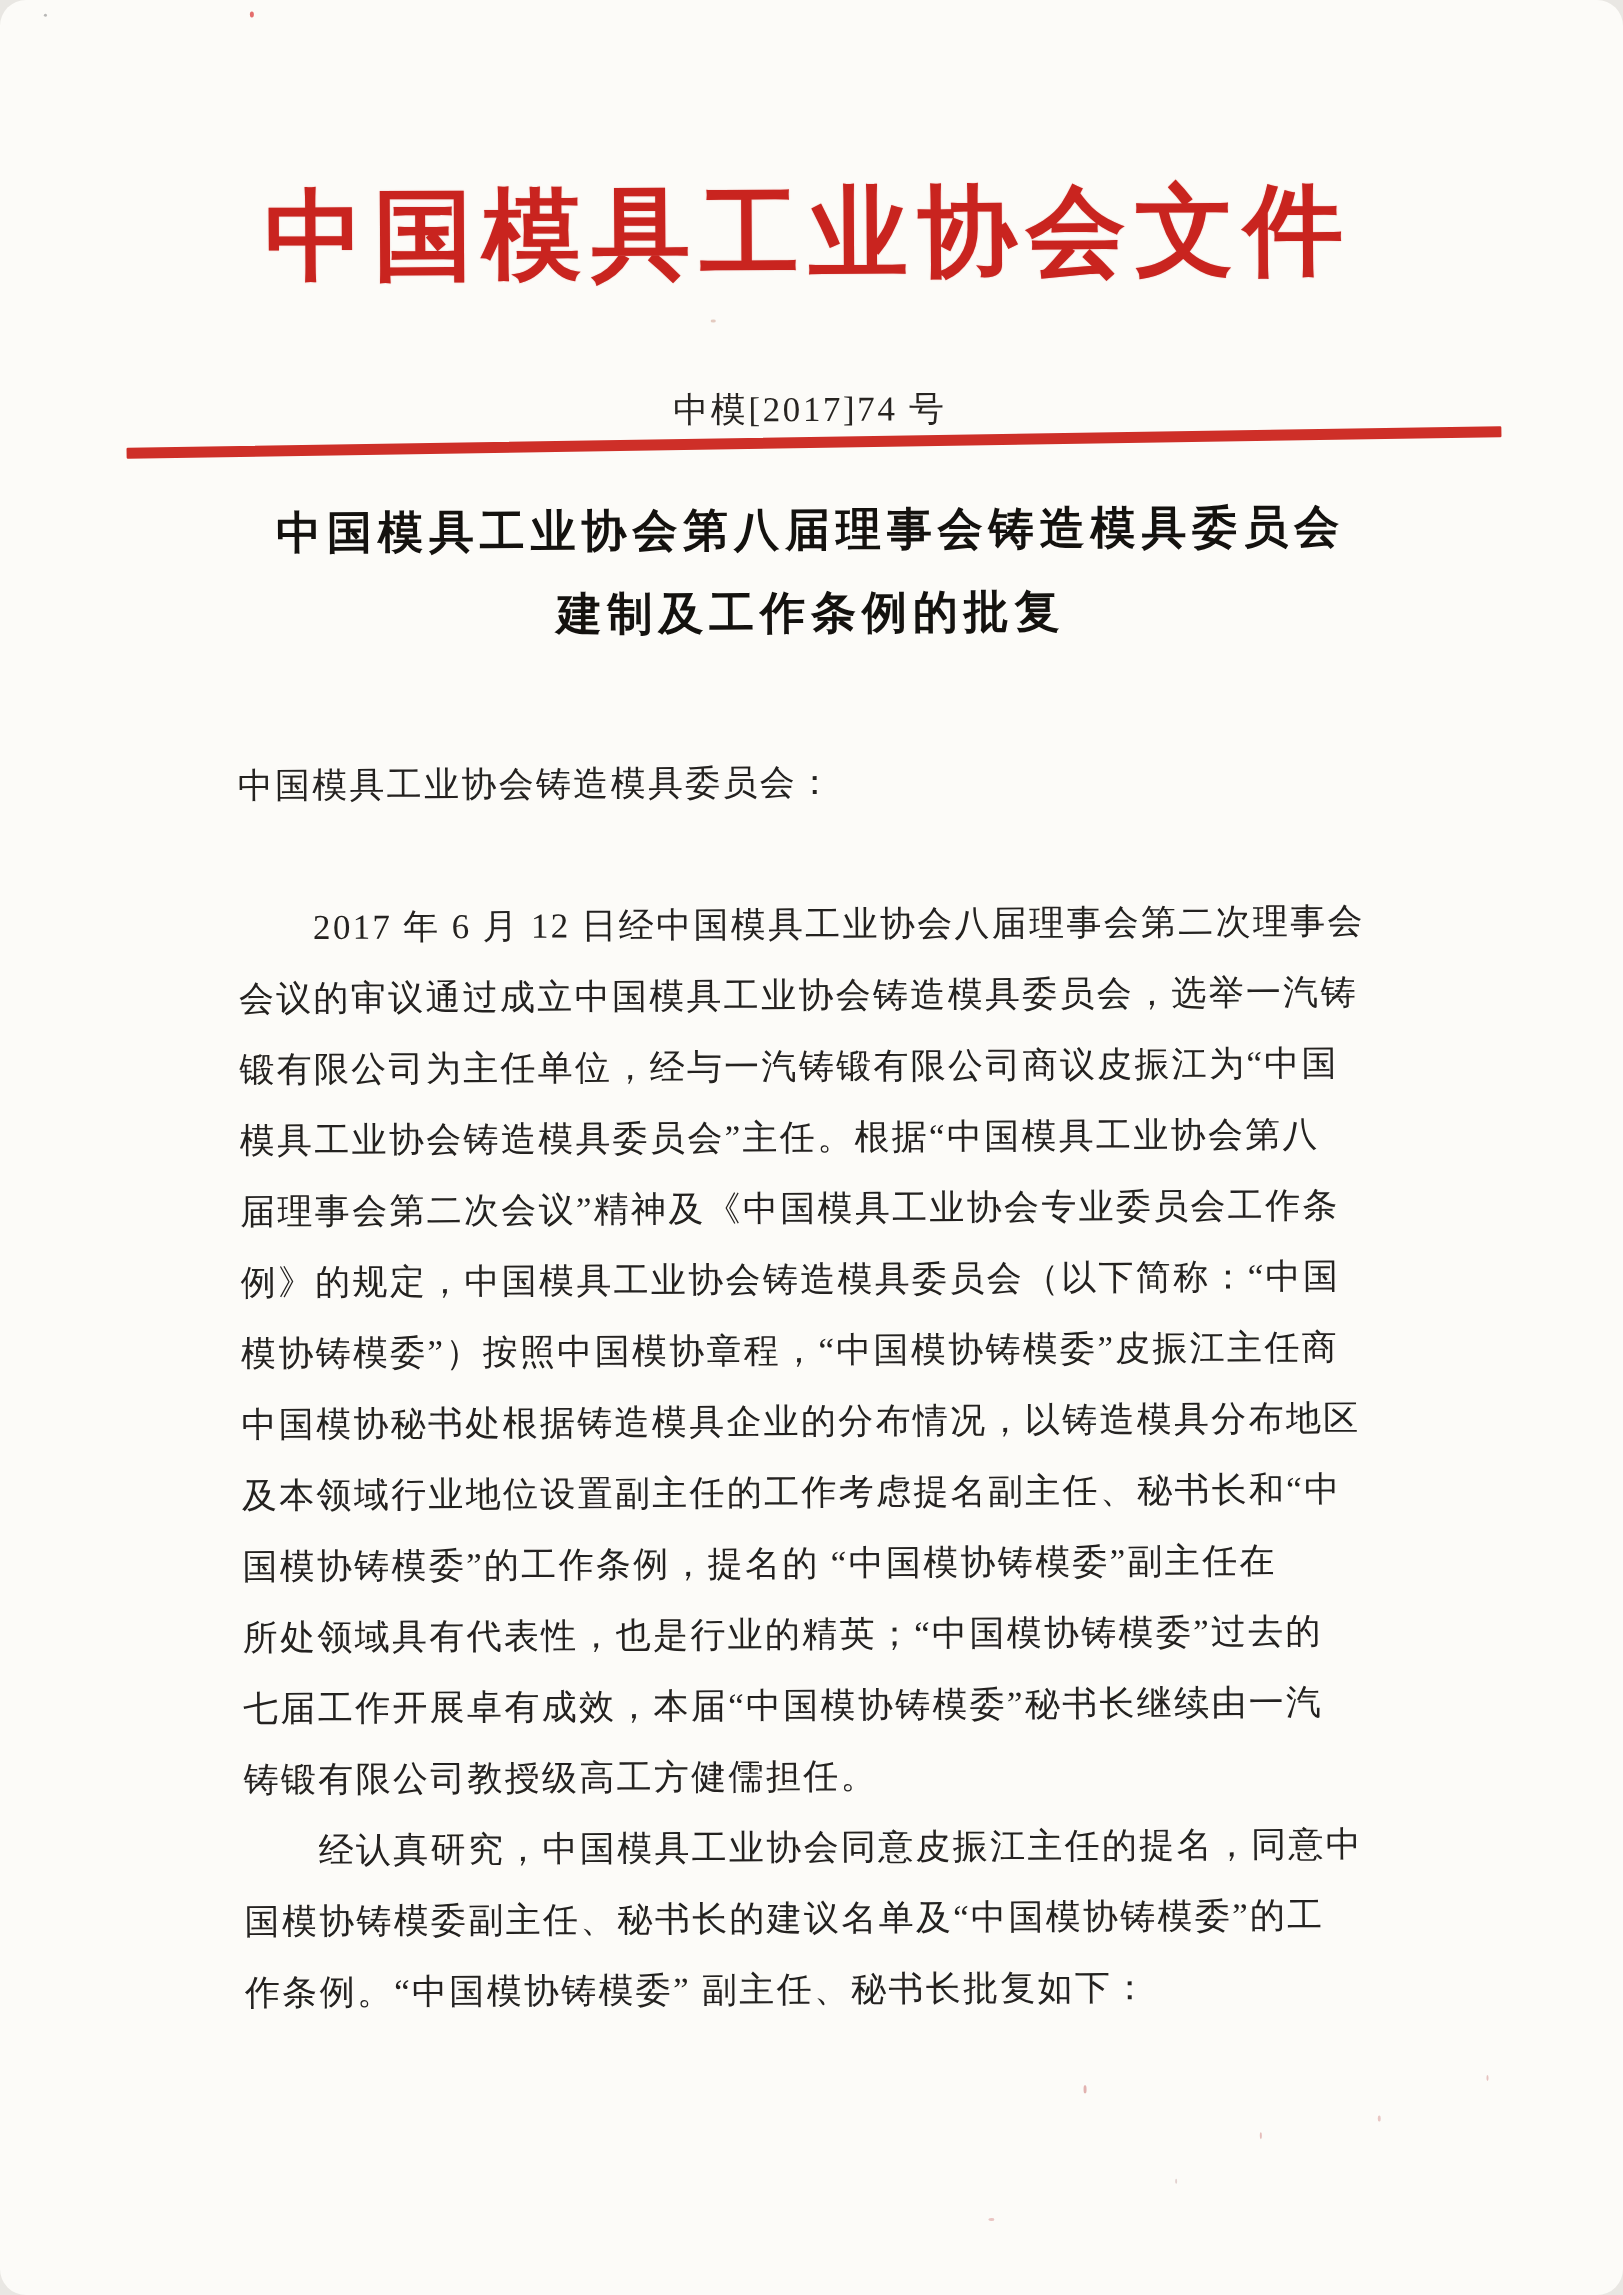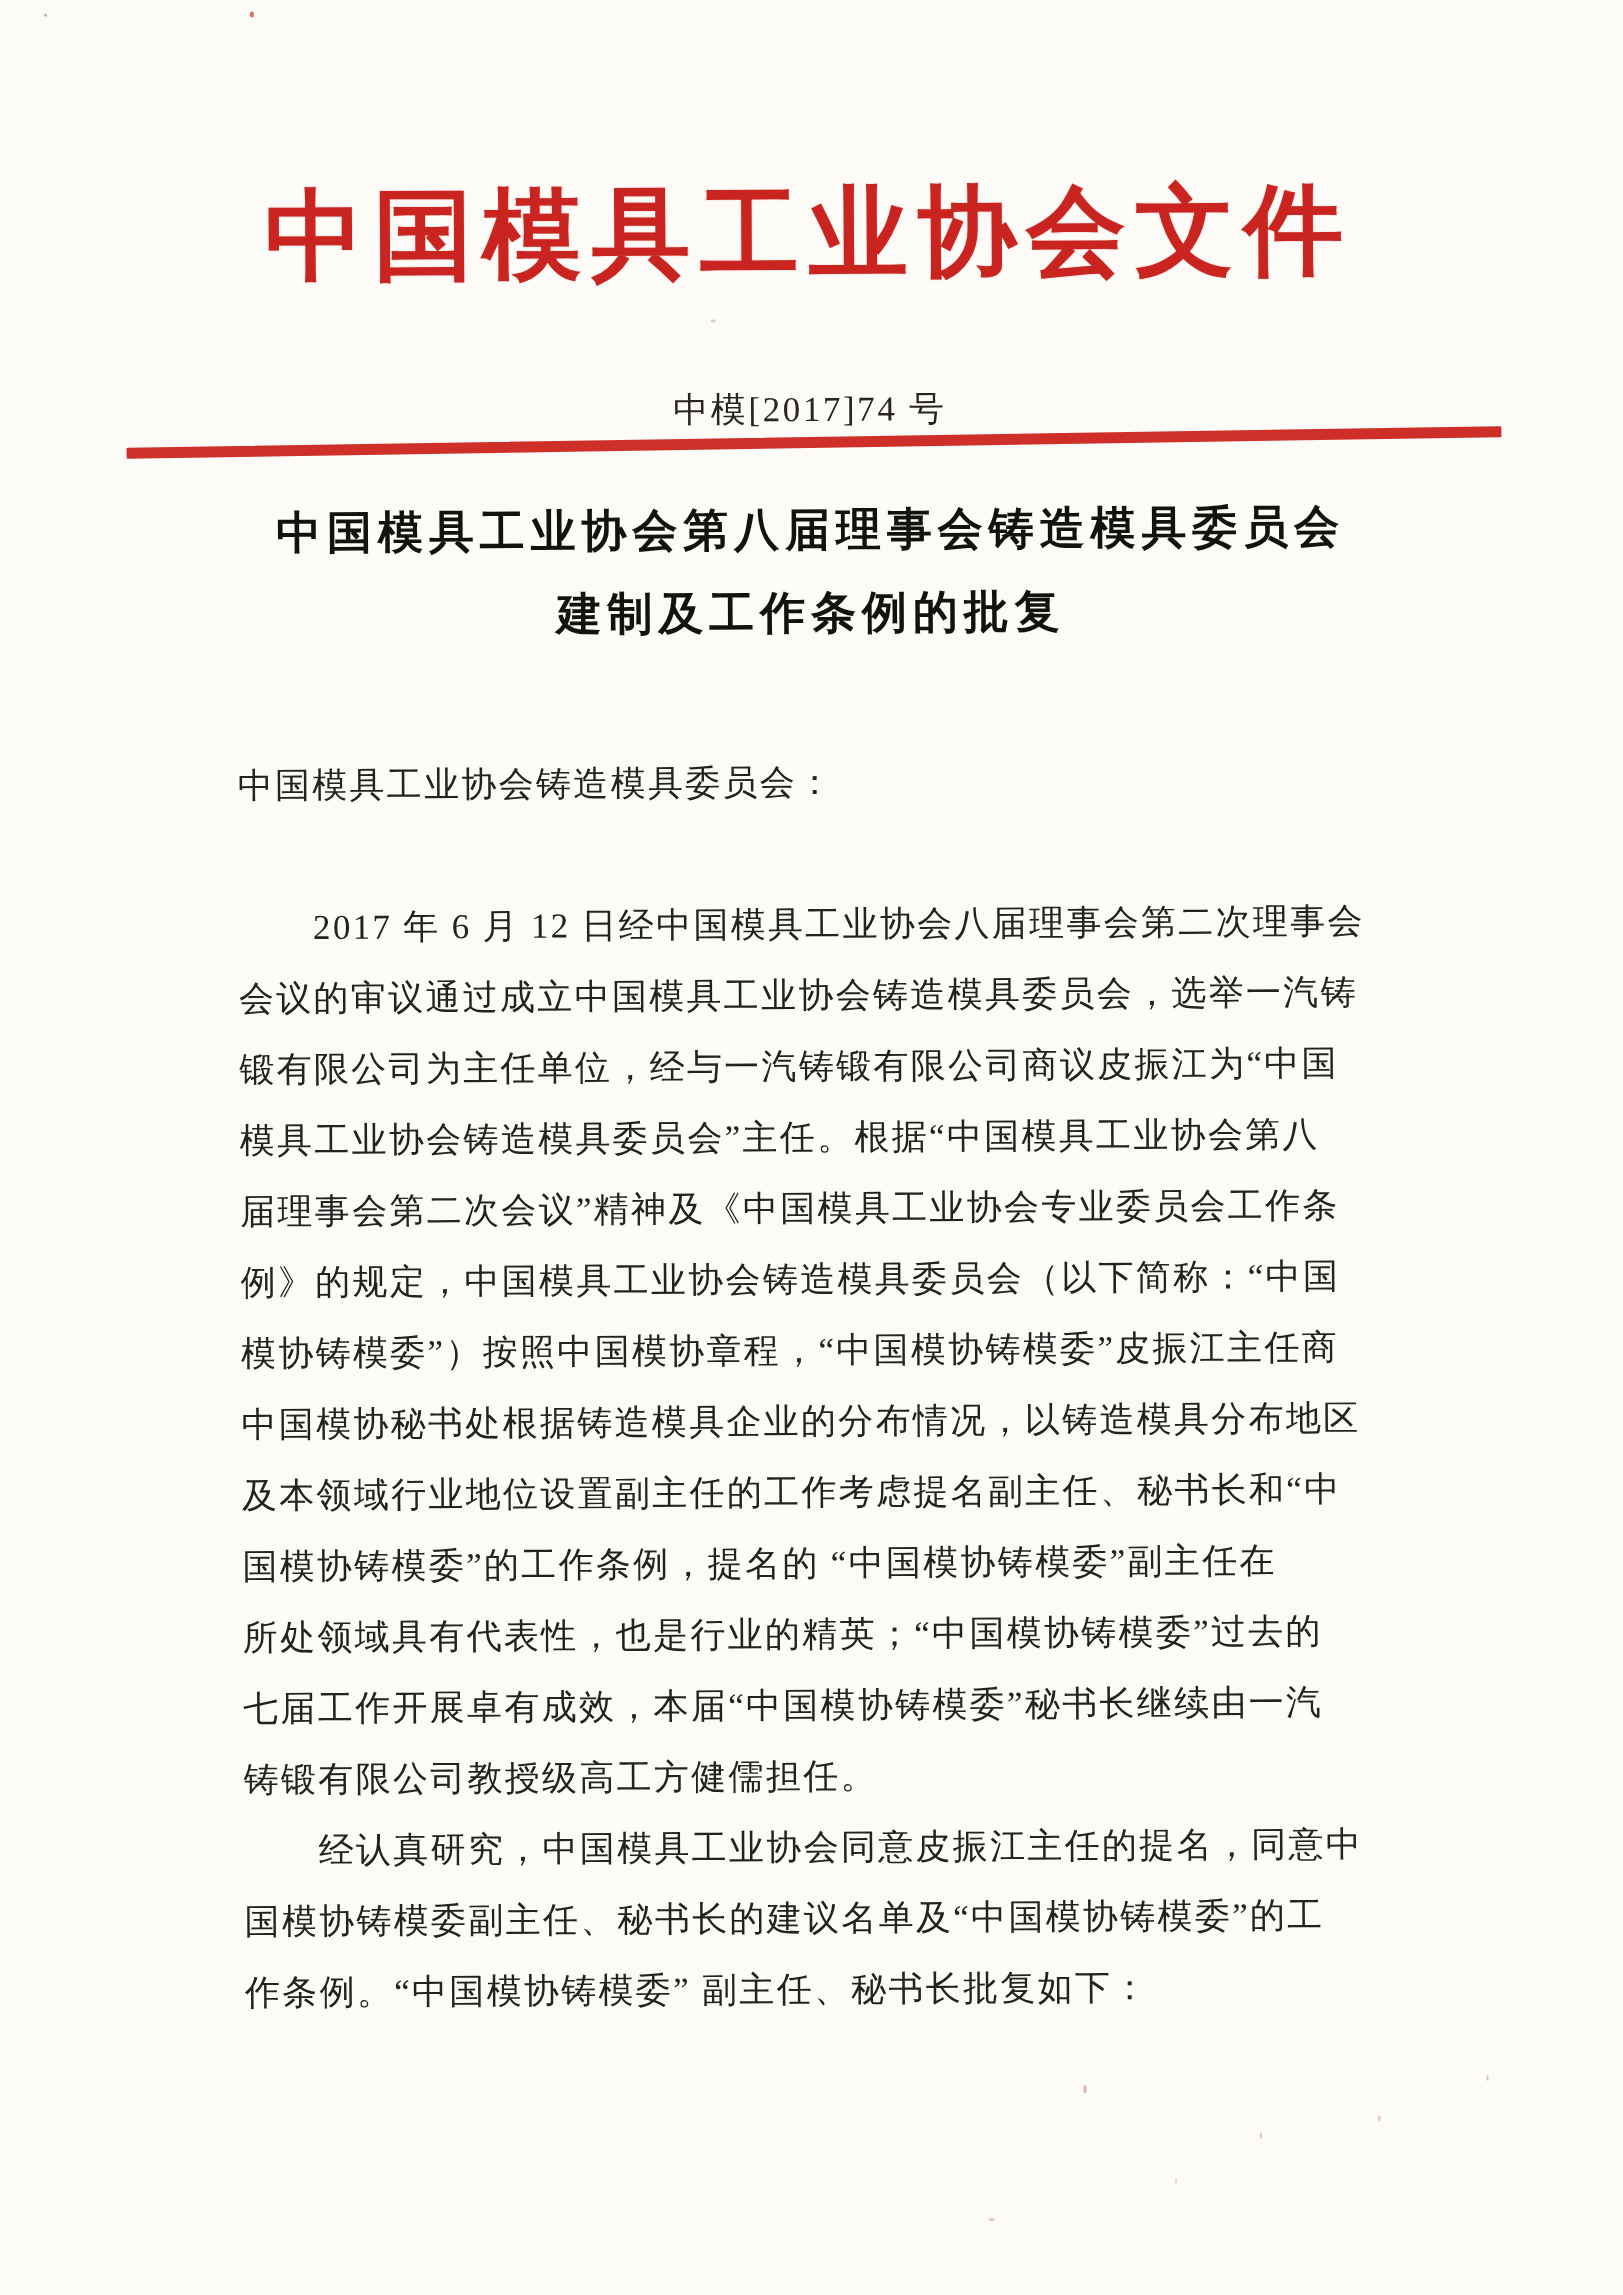--- a/index.html
+++ b/index.html
@@ -9,20 +9,21 @@
   }
   .page {
     position: relative;
     width: 1623px;
     height: 2295px;
     margin: 0 auto;
     background: var(--paper, #fcfbf8);
     overflow: hidden;
     font-family: "Liberation Serif", "DejaVu Serif", serif;
     color: var(--ink, #21201d);
+    border-radius: 26px;
   }
   
   .scan-tilt {
     position: absolute;
     inset: 0;
     transform: rotate(-0.35deg);
     transform-origin: 50% 30%;
   }
   .letterhead {
     position: absolute;

